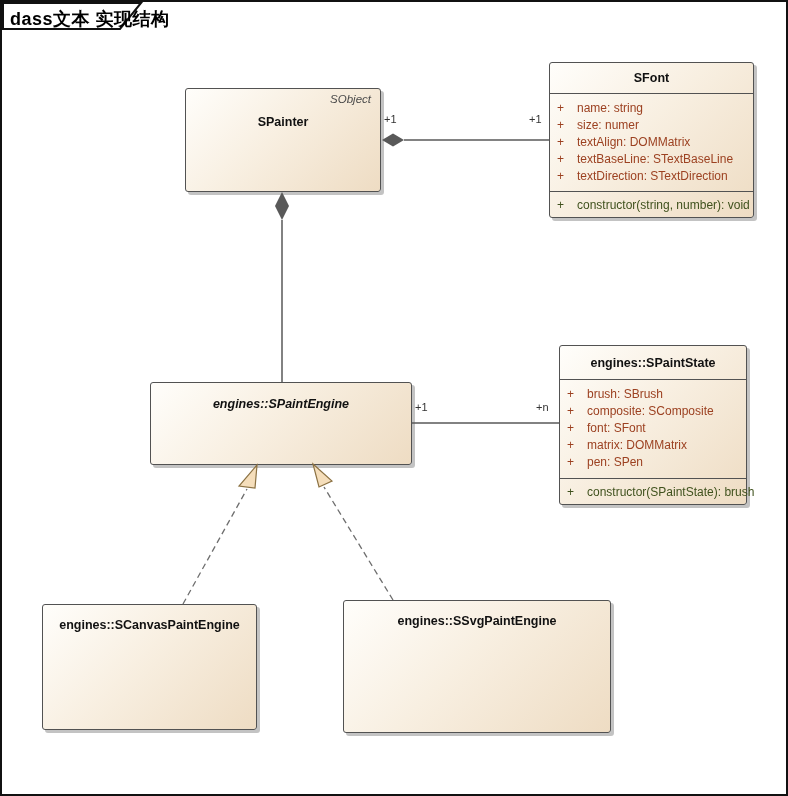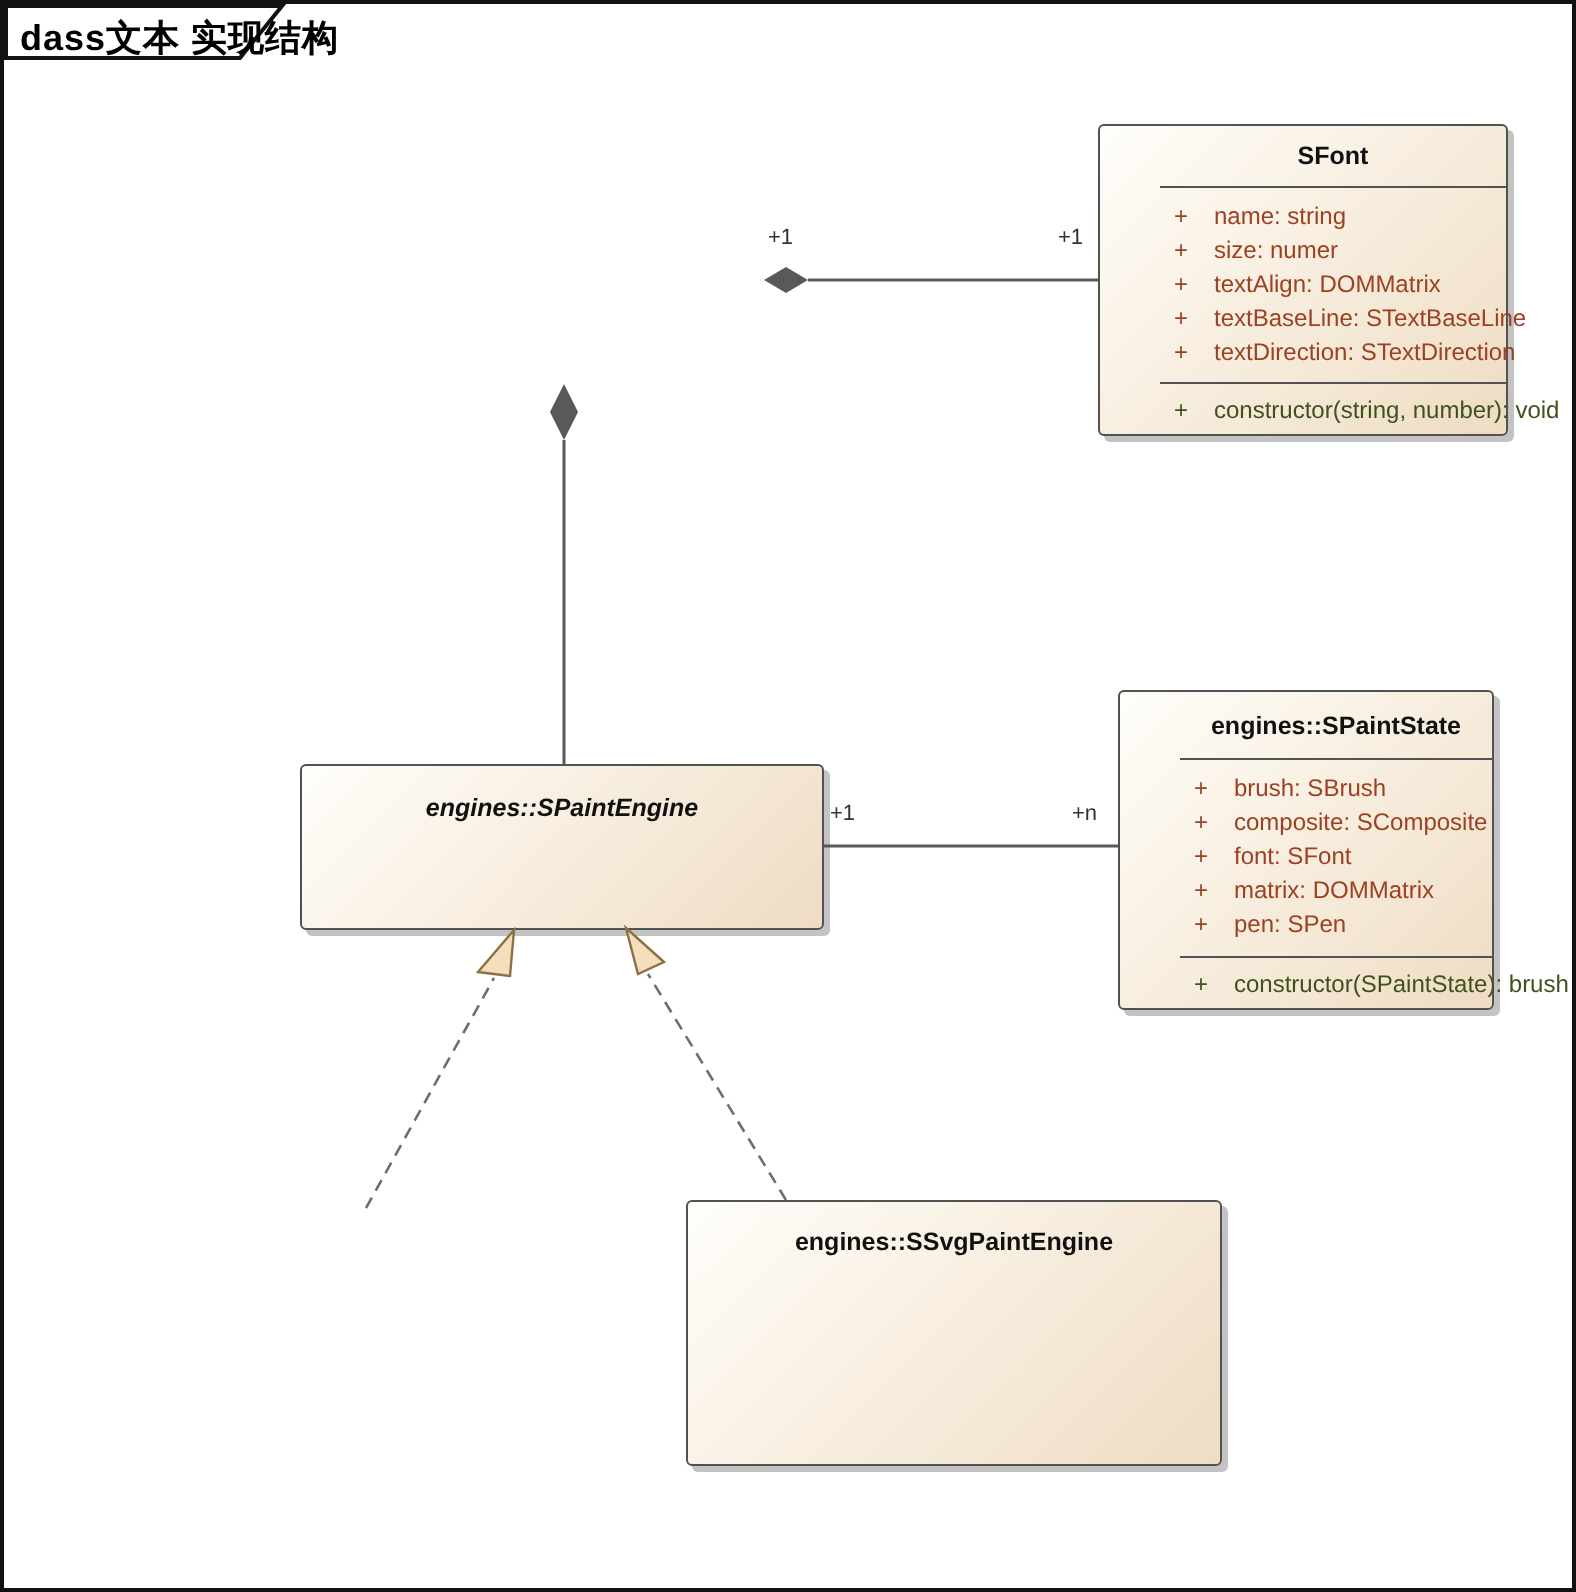--- a/index.html
+++ b/index.html
@@ -13,21 +13,20 @@
   #frame-tab-label{
     position:absolute;left:8px;top:5px;font-size:18px;font-weight:bold;color:#000;
     white-space:nowrap; letter-spacing:0.5px;
   }
   
   .uml-box{
     position:absolute; box-sizing:border-box;
     border:1.5px solid #525252; border-radius:3px;
     background:linear-gradient(135deg,#fffefb 0%,#f8efe1 45%,#eedcc3 100%);
     box-shadow:3px 3px 0 rgba(145,145,145,0.55);
-    padding-left:30px;
   }
   .class-name{
     position:absolute; left:0; width:100%; text-align:center;
     font-size:12.5px; font-weight:bold; color:#111; white-space:nowrap;
   }
   .stereotype{
     position:absolute; top:4px; right:9px; font-size:11.5px; font-style:italic;
     color:#4a4a4a;
   }
   .abstract .class-name{font-style:italic;}
@@ -47,20 +46,24 @@
 </head>
 <body>
 
 <div id="canvas">
 
   <svg id="frame-tab" width="150" height="30">
     <path d="M1,1 L139,1 L118,27 L1,27 Z" fill="#ffffff" stroke="#111111" stroke-width="2"></path>
   </svg>
   <span id="frame-tab-label">dass文本 实现结构</span>
 
+  <div class="uml-box" style="left:183px;top:86px;width:196px;height:104px;">
+    <span class="stereotype">SObject</span>
+    <span class="class-name" style="top:26px;">SPainter</span>
+  </div>
 
   <div class="uml-box" style="left:547px;top:60px;width:205px;height:156px;">
     <div class="title-comp" style="height:30px;">SFont</div>
     <div class="members" style="height:98px;">
       <div class="row attr-row">
           <span class="vis">+</span>
           <span>name: string</span>
         </div>
       <div class="row attr-row">
           <span class="vis">+</span>
@@ -116,20 +119,23 @@
           <span class="vis">+</span>
           <span>constructor(SPaintState): brush</span>
         </div>
     </div>
   </div>
 
   <div class="uml-box abstract" style="left:148px;top:380px;width:262px;height:83px;">
     <span class="class-name" style="top:14px;">engines::SPaintEngine</span>
   </div>
 
+  <div class="uml-box" style="left:40px;top:602px;width:215px;height:126px;">
+    <span class="class-name" style="top:13px;">engines::SCanvasPaintEngine</span>
+  </div>
 
   <div class="uml-box" style="left:341px;top:598px;width:268px;height:133px;">
     <span class="class-name" style="top:13px;">engines::SSvgPaintEngine</span>
   </div>
 
   <svg id="wires" width="788" height="796">
 
     <line x1="402" y1="138" x2="547" y2="138" stroke="#595959" stroke-width="1.5"></line>
     <polygon points="380,138 391,131.5 402,138 391,144.5" fill="#595959"></polygon>
 

